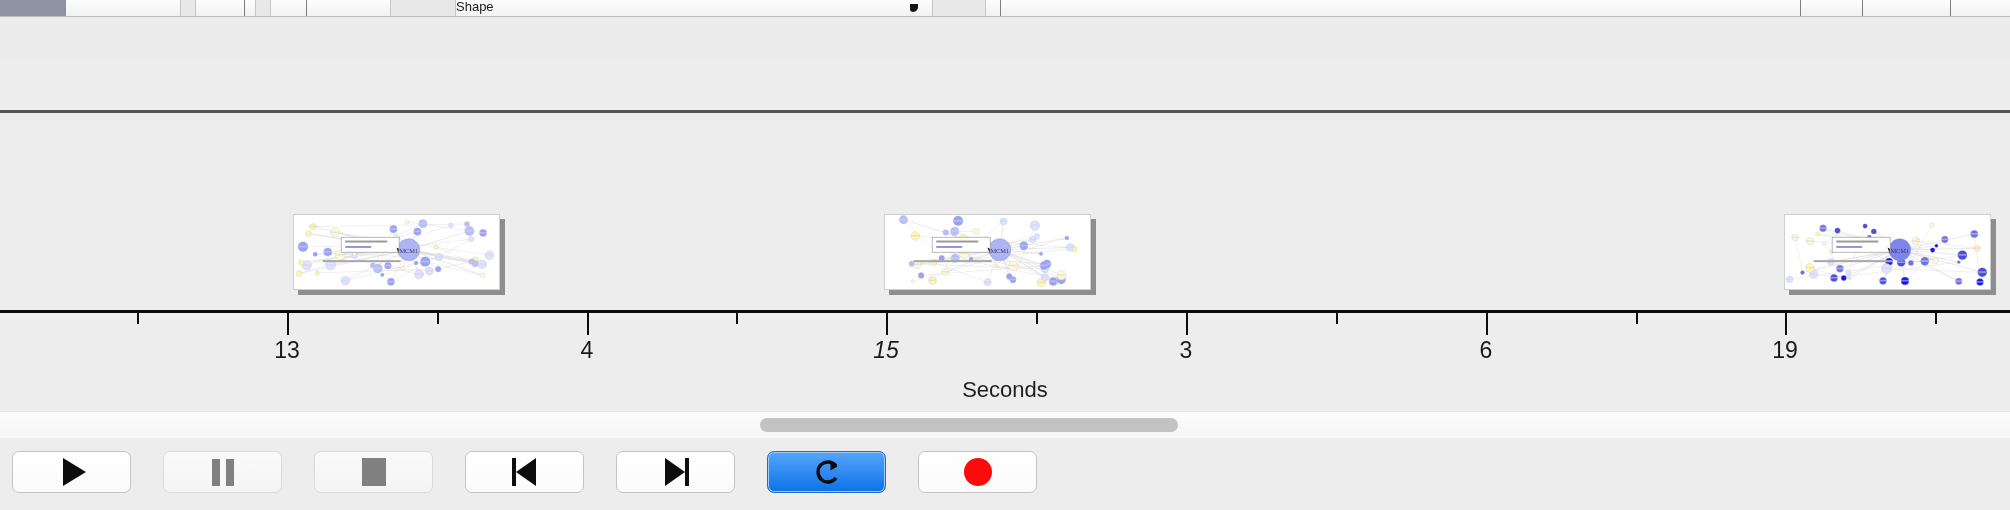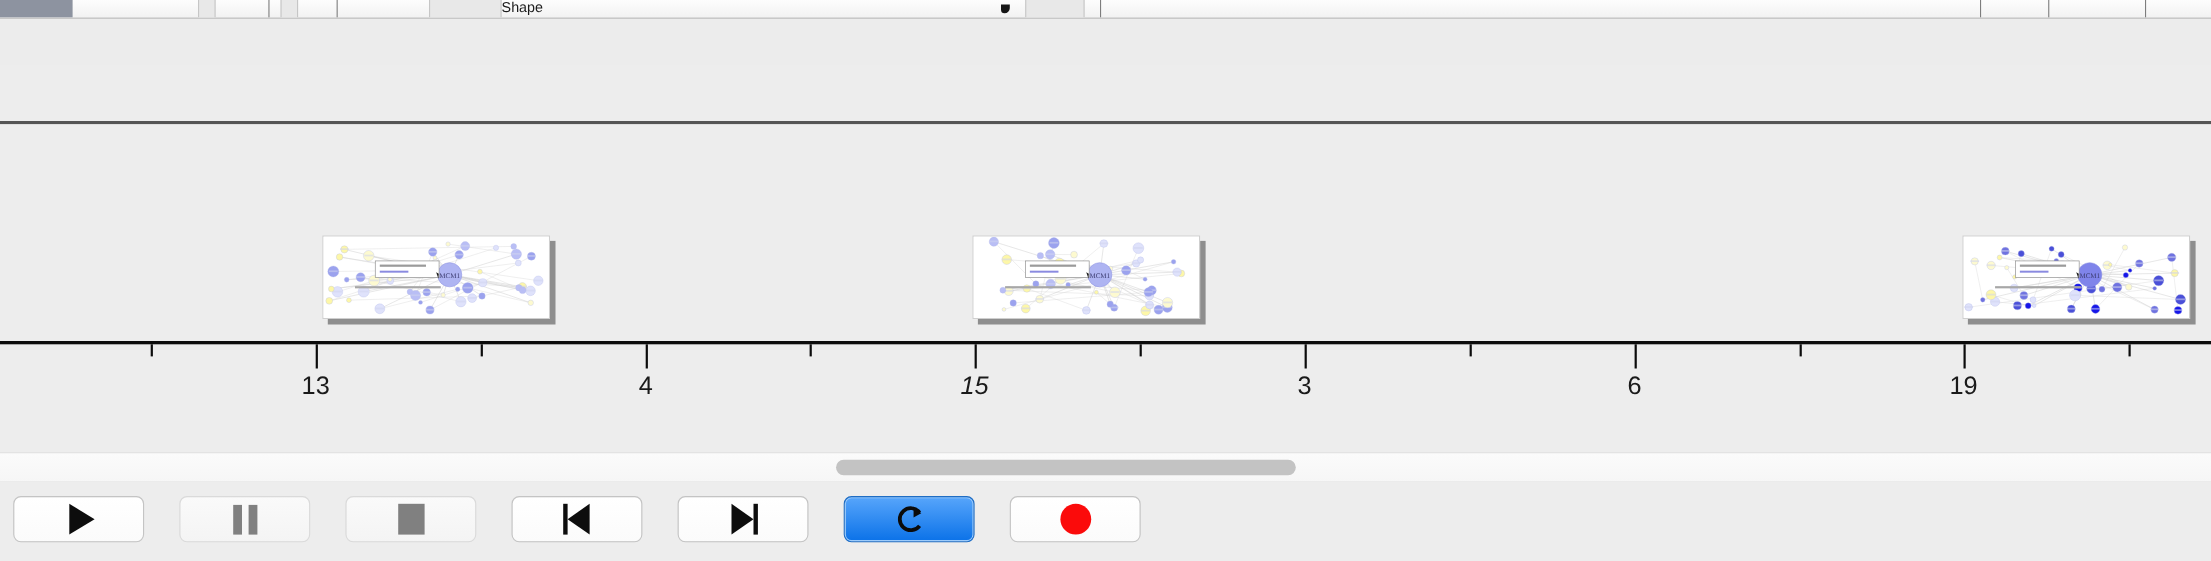--- a/index.html
+++ b/index.html
@@ -571,20 +571,21 @@
         <div class="tick tick-major" style="left: 1186px;"></div>
         <div class="tick-label" style="left: 1186px;">3</div>
         <div class="tick tick-minor" style="left: 1336px;"></div>
         <div class="tick tick-major" style="left: 1486px;"></div>
         <div class="tick-label" style="left: 1486px;">6</div>
         <div class="tick tick-minor" style="left: 1636px;"></div>
         <div class="tick tick-major" style="left: 1785px;"></div>
         <div class="tick-label" style="left: 1785px;">19</div>
         <div class="tick tick-minor" style="left: 1935px;"></div>
       </div>
+    <div class="axis-caption">Seconds</div>
   </div>
 
   <div class="scroll-track">
     <div class="scroll-thumb" id="scroll-thumb" style="left: 760px; width: 418px;"></div>
   </div>
 
   <div class="playbar">
     <div id="pb-host">
         <div class="pb pb-white" style="left: 12px; width: 119px;">
           <div class="ic-play"></div>

